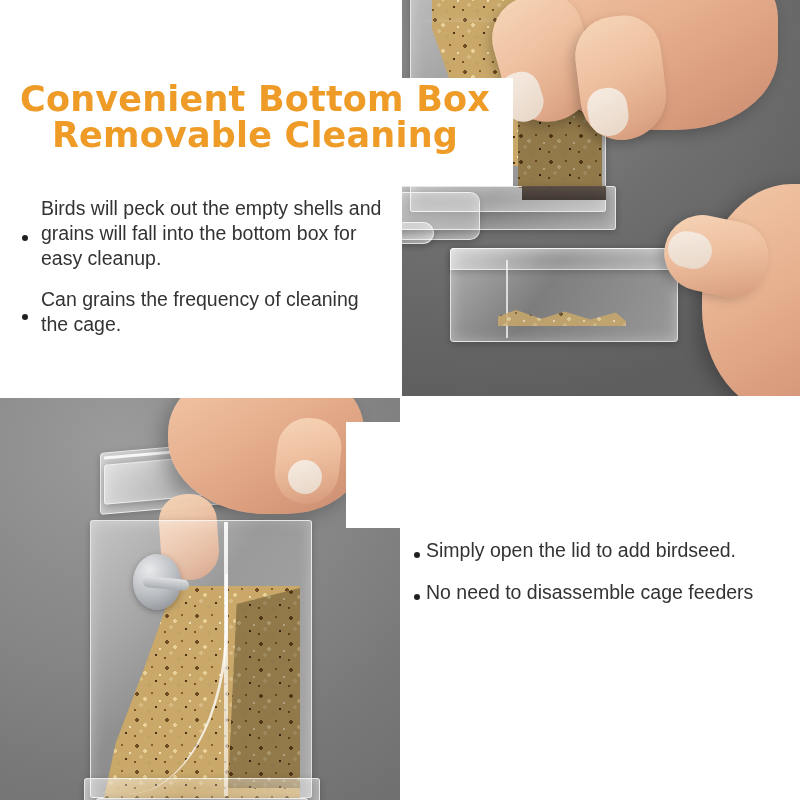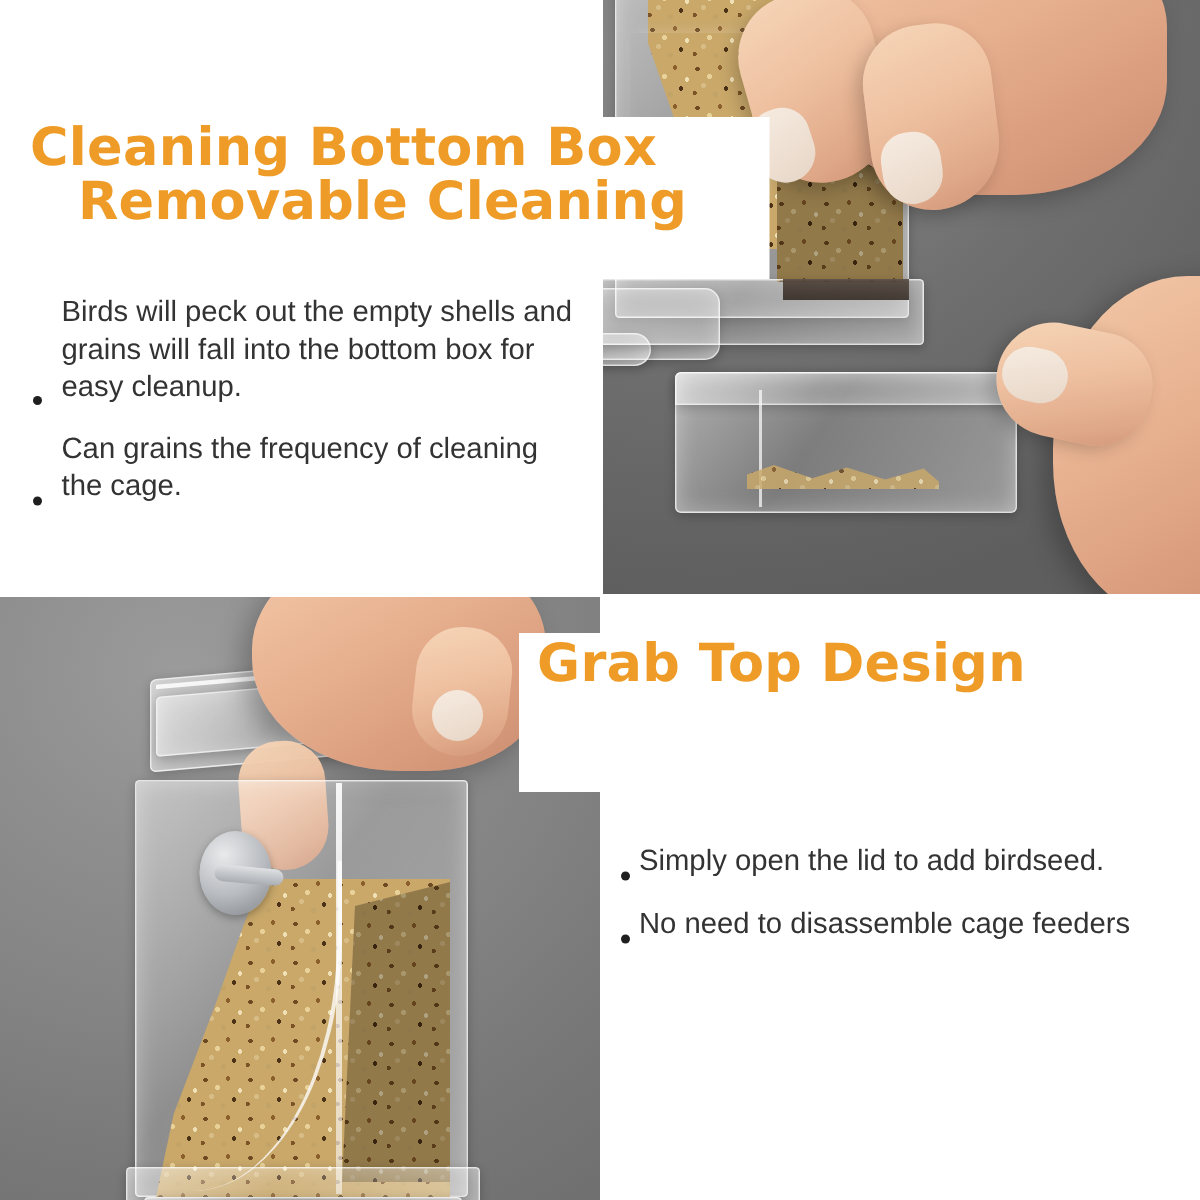--- a/index.html
+++ b/index.html
@@ -78,23 +78,23 @@
     line-height:1.02;
     white-space:nowrap;
   }
   #heading-tl { position:absolute; left:20px; top:82px; font-size:35px; }
   #heading-tl .l2 { display:block; text-align:center; width:470px; }
   #heading-br { position:absolute; left:358px; top:426px; font-size:35px; }
 
   
   .bullets { position:absolute; color:#333333; font-size:19.5px; line-height:1.27; }
   #bullets-tl { left:14px;  top:196px; width:372px; }
-  #bullets-br { left:414px; top:562px; width:380px; }
-
-  .bullet-row { display:flex; align-items:flex-end; margin-bottom:17px; }
+  #bullets-br { left:414px; top:538px; width:380px; }
+
+  .bullet-row { display:flex; align-items:center; margin-bottom:17px; }
   .bullet-row:last-child { margin-bottom:0; }
   .dot {
     flex:0 0 auto;
     width:6px; height:6px; border-radius:50%;
     background:#1f1f1f;
     margin-top:9px;
   }
   #bullets-tl .dot { margin-right:13px; margin-left:8px; }
   #bullets-br .dot { margin-right:6px; margin-left:0; }
   .btxt { flex:1 1 auto; }
@@ -198,41 +198,41 @@
   <div class="rule" id="rule-top-thick"></div>
   <div class="rule" id="rule-top-thin"></div>
   <div class="rule" id="rule-bot-thin"></div>
   <div class="rule" id="rule-bot-thick"></div>
 
   <div class="quad" id="quad-tl"></div>
 
   <div class="head-card" id="head-card-tl"></div>
 
   <div class="head" id="heading-tl">
-    <span class="l1">Cleaning Bottom Box</span>
+    <span class="l1">Convenient Bottom Box</span>
     <span class="l2">Removable Cleaning</span>
   </div>
 
   <div class="bullets" id="bullets-tl">
     <div class="bullet-row">
       <span class="dot"></span>
       <span class="btxt">Birds will peck out the empty shells and grains will fall into the bottom box for easy cleanup.</span>
     </div>
     <div class="bullet-row">
       <span class="dot"></span>
       <span class="btxt">Can grains the frequency of cleaning the cage.</span>
     </div>
   </div>
 
   <div class="quad" id="quad-br"></div>
 
   <div class="head-card" id="head-card-br"></div>
 
   <div class="head" id="heading-br">
-    <span class="l1">Grab Top Design</span><br>
+    <br>
   </div>
 
   <div class="bullets" id="bullets-br">
     <div class="bullet-row">
       <span class="dot"></span>
       <span class="btxt">Simply open the lid to add birdseed.</span>
     </div>
     <div class="bullet-row">
       <span class="dot"></span>
       <span class="btxt">No need to disassemble cage feeders</span>

